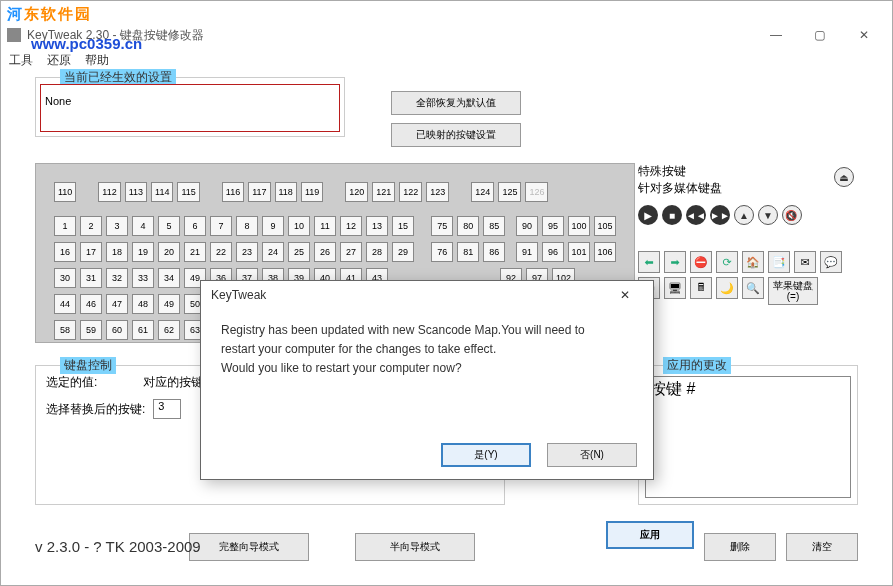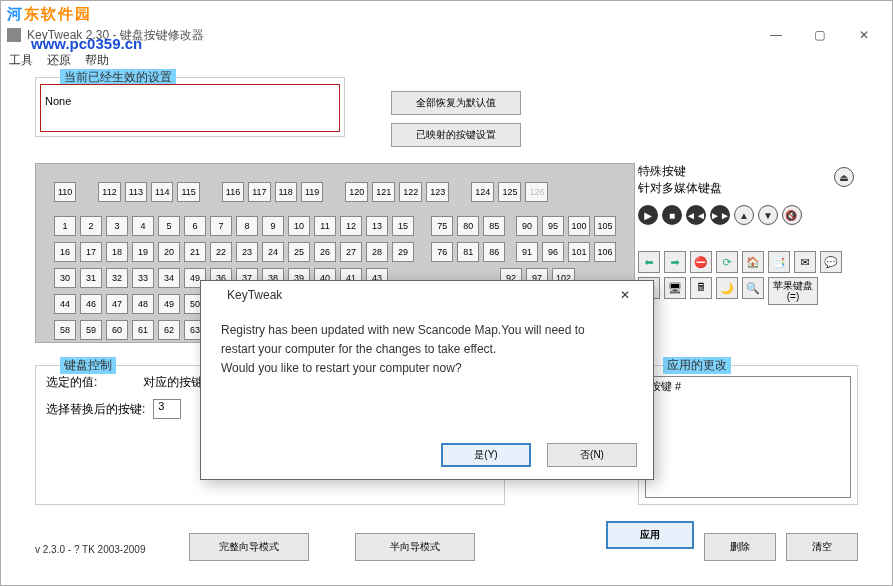--- a/index.html
+++ b/index.html
@@ -41,24 +41,24 @@
 .g-kbdctrl { position:absolute; left:26px; top:310px; width:470px; height:140px; }
 .g-pending { position:absolute; right:26px; top:310px; width:220px; height:140px; }
 .rowln { display:flex; align-items:center; font-size:12px; margin:8px 10px; gap:8px; }
 .sel { border:1px solid #888; background:#fff; height:20px; font-size:11px; padding:0 4px; min-width:28px; }
 
 .b-fullmode { position:absolute; left:180px; bottom:16px; width:120px; height:28px; }
 .b-halfmode { position:absolute; left:346px; bottom:16px; width:120px; height:28px; }
 .b-apply { position:absolute; right:190px; bottom:28px; width:88px; height:28px;font-weight:bold; }
 .b-delete { position:absolute; right:108px; bottom:16px; width:72px; height:28px; }
 .b-clear { position:absolute; right:26px; bottom:16px; width:72px; height:28px; }
-.ver { position:absolute; left:26px; bottom:22px; font-size:10px; color:#333; }
+.ver { position:absolute; left:26px; bottom:22px; font-size:15px; color:#333; }
 
 .dialog { position:absolute; left:200px; top:280px; width:454px; height:200px; background:#fff; border:1px solid #666; box-shadow:4px 4px 14px rgba(0,0,0,.25); z-index:50; }
-.dialog .dtb { height:28px; display:flex; align-items:center; padding:0 10px; font-size:12px; color:#333;margin-left:16px; }
+.dialog .dtb { height:28px; display:flex; align-items:center; padding:0 10px; font-size:12px; color:#333; }
 .dialog .dtb .spacer { flex:1; }
 .dialog .dclose { width:36px; height:28px; display:flex; align-items:center; justify-content:center; }
 .dialog .dbody { padding:12px 20px; font-size:12px; color:#333; line-height:1.6; }
 .dialog .dbtns { position:absolute; right:16px; bottom:12px; display:flex; gap:16px; }
 .dialog .dbtn { width:90px; height:24px; }
 
 .wm-center { position:absolute; left:300px; top:268px; font-size:18px; color:#d5d5e0; font-style:italic; z-index:2; }
 </style>
 </head>
 <body>
@@ -279,21 +279,21 @@
         <span>对应的按键</span>
       </div>
       <div class="rowln">
         <span>选择替换后的按键:</span>
         <div class="sel">3</div>
       </div>
     </div>
 
     <div class="grp g-pending">
       <span class="lbl">应用的更改</span>
-      <div style="position:absolute;left:6px;top:10px;right:6px;bottom:6px;border:1px solid #888;background:#fff;font-size:11px;padding:2px 4px">按键 #</div>
+      <div style="position:absolute;left:6px;top:10px;right:6px;bottom:6px;border:1px solid #888;background:#fff;font-size:16px;padding:2px 4px">按键 #</div>
     </div>
 
     <div class="btn b-fullmode">完整向导模式</div>
     <div class="btn b-halfmode">半向导模式</div>
     <div class="btn primary b-apply">应用</div>
     <div class="btn b-delete">删除</div>
     <div class="btn b-clear">清空</div>
     <div class="ver">v 2.3.0 - ? TK 2003-2009</div>
   </div>
 </div>

